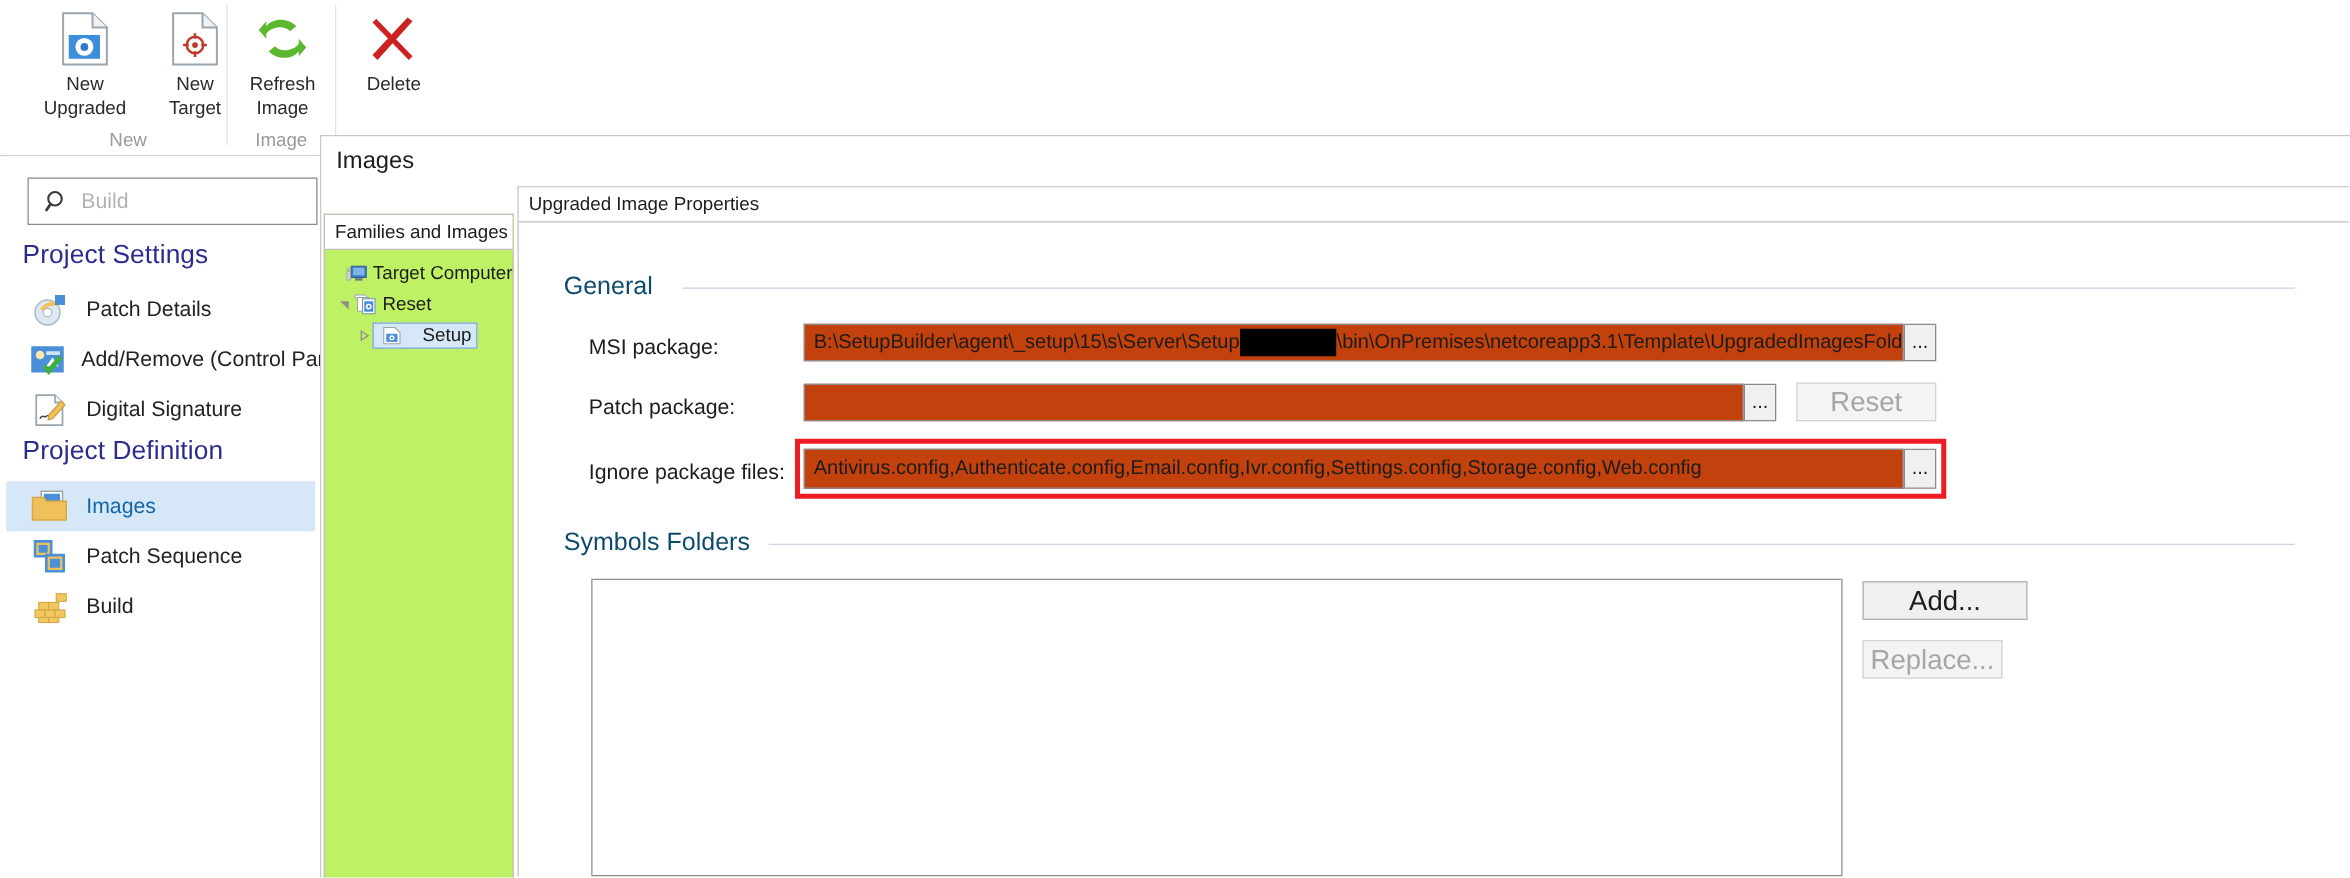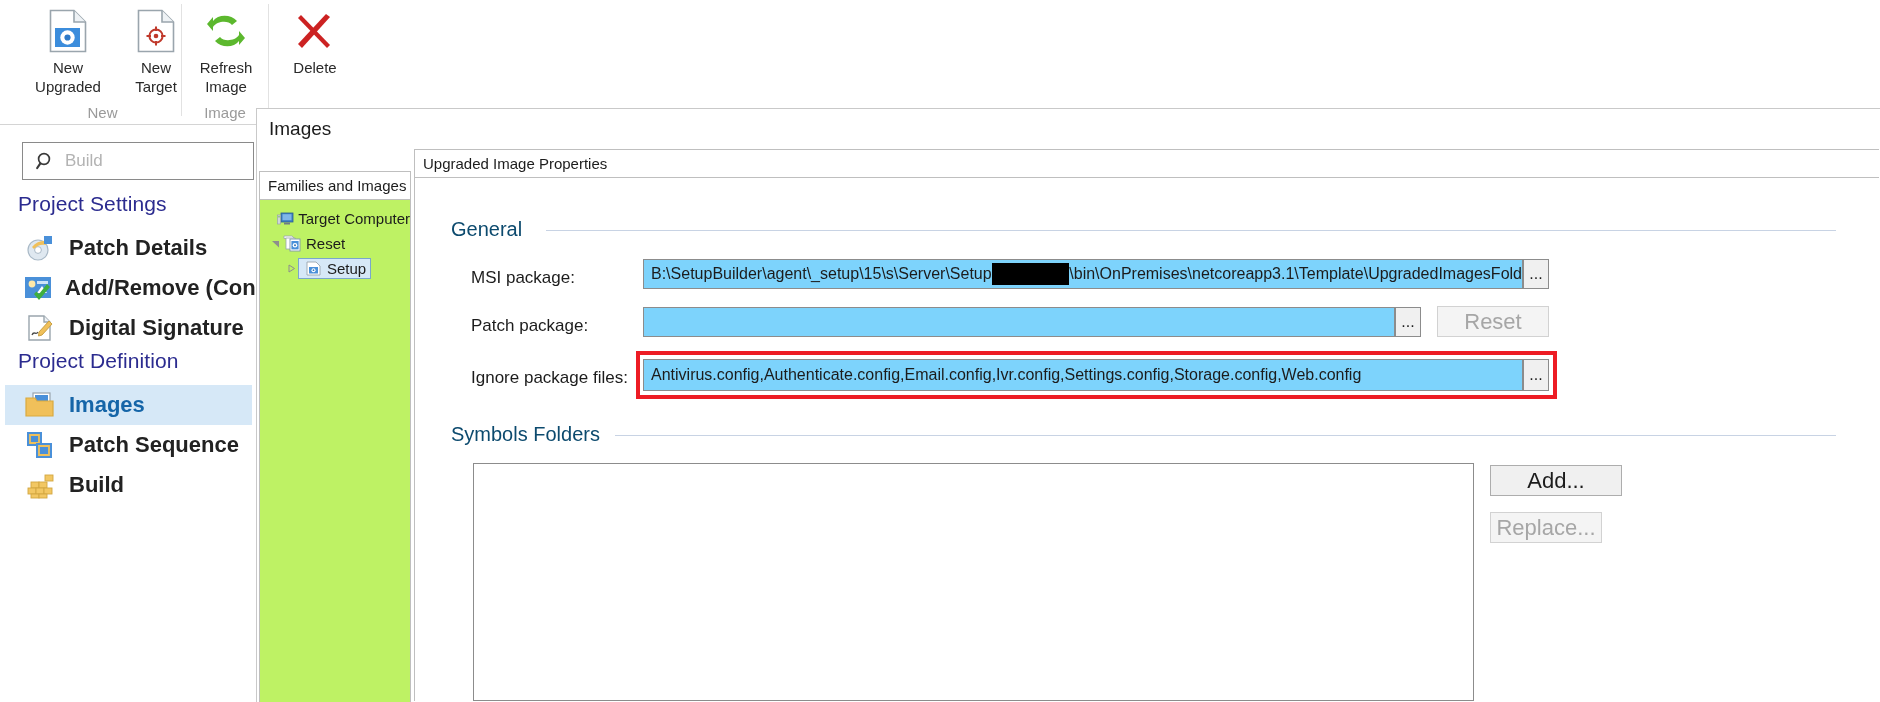--- a/index.html
+++ b/index.html
@@ -62,21 +62,21 @@
     font-size:21px; color:#2b2b8f; font-weight:400; letter-spacing:0.1px;
   }
   .nav-item {
     position:absolute; left:5px; width:247px; height:40px;
     display:flex; align-items:center; box-sizing:border-box;
     cursor:default;
   }
   .nav-item.selected { background:#d6e8f7; }
   .nav-ico { width:34px; height:34px; margin-left:18px; margin-right:12px;
              display:flex; align-items:center; justify-content:center; }
-  .nav-lbl { font-size:22px; color:#222222; white-space:nowrap;font-weight:bold; }
+  .nav-lbl { font-size:17px; color:#222222; white-space:nowrap; }
   .nav-item.selected .nav-lbl { color:#1565a8; }
 
   
   .dialog {
     position:absolute; left:256px; top:108px; width:1624px; height:594px;
     background:#ffffff;
     border-top:1px solid #c9c9c9;
     border-left:1px solid #c9c9c9;
     box-sizing:border-box;
   }
@@ -99,21 +99,21 @@
     border-bottom:1px solid #bfbfbf; background:#ffffff;
     box-sizing:border-box;
   }
   .tree-body { padding-top:6px; }
   .tnode { height:25px; display:flex; align-items:center; font-size:15px; color:#1c1c1c; }
   .tnode .twist { width:14px; display:flex; align-items:center; justify-content:center; }
   .tnode .tico { width:20px; display:flex; align-items:center; justify-content:center; margin-right:4px; }
   .tnode .tlbl { white-space:nowrap; }
   .tnode.sel .tlbl-wrap {
     background:#d6e8f7; border:1px solid #7aa7cc; padding:0 4px; display:flex;
-    align-items:center; height:21px; box-sizing:border-box;
+    align-items:center; height:21px; box-sizing:border-box;gap:11px;
   }
 
   
   .props-pane {
     position:absolute; left:157px; top:40px; width:1465px; height:552px;
     border:1px solid #bfbfbf; border-bottom:none; border-right:none;
     box-sizing:border-box; background:#ffffff;
   }
   .props-body { position:relative; height:523px; }
 
@@ -121,21 +121,21 @@
     position:absolute;
     font-size:20px; color:#0c4a6e;
   }
   .grp-rule {
     position:absolute; height:1px; background:#c8d3e4;
   }
 
   .f-label { position:absolute; font-size:17px; color:#1c1c1c; }
   .f-input {
     position:absolute; box-sizing:border-box;
-    border:1px solid #8c8c8c; background:#7dd3fc;
+    border:1px solid #8c8c8c; background:#c2410c;
     font-size:16px; color:#1c1c1c;
     display:flex; align-items:center; padding-left:7px;
     white-space:nowrap; overflow:hidden;
   }
   .f-input.redacted-holder { padding-left:7px; }
   .redact { display:inline-block; background:#000000; height:22px; vertical-align:middle; }
   .browse-btn {
     position:absolute; box-sizing:border-box;
     border:1px solid #8c8c8c; background:#f0f0f0;
     font-size:16px; color:#1c1c1c;

